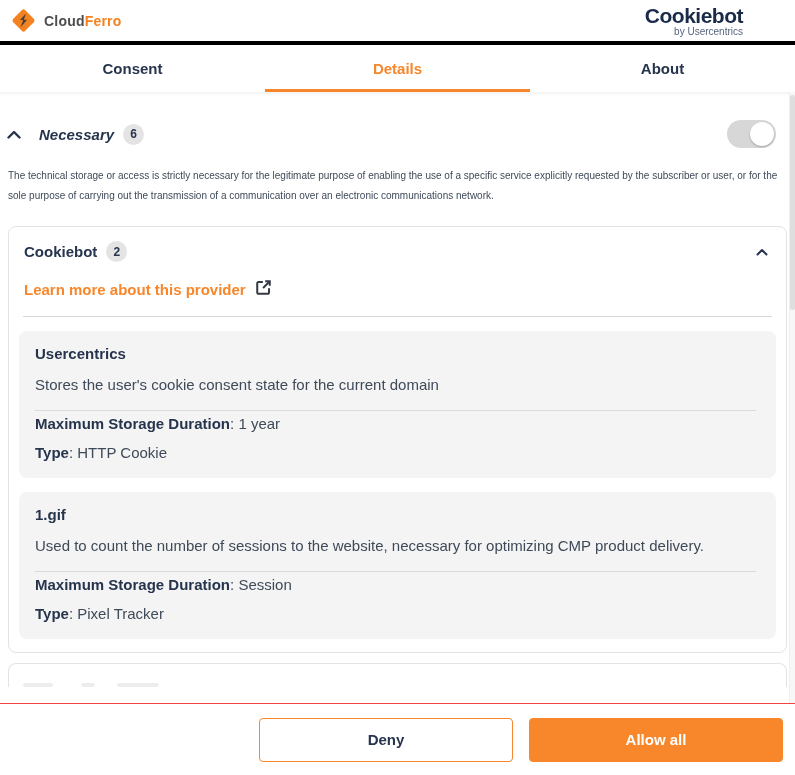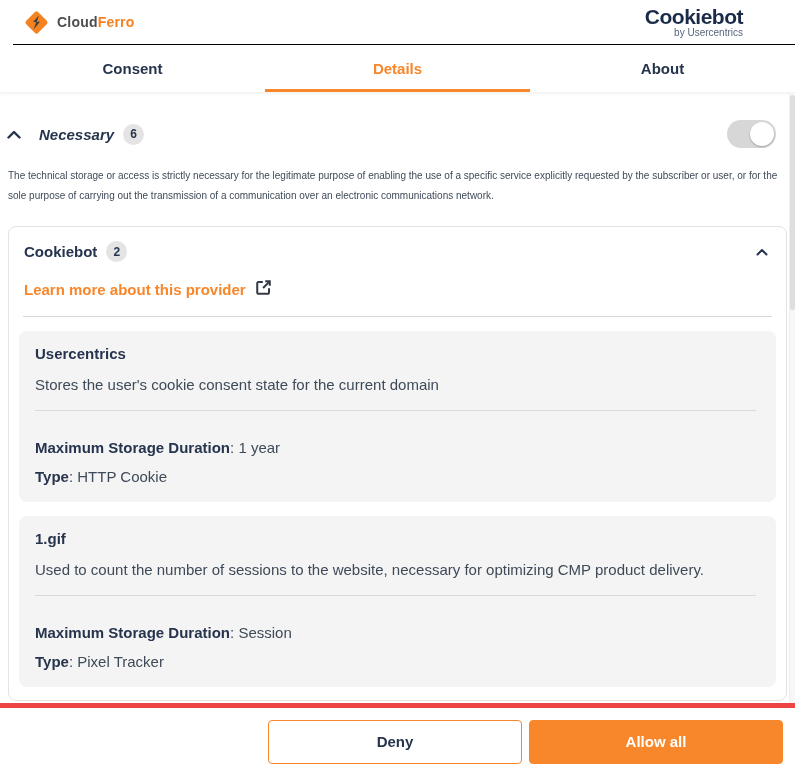--- a/index.html
+++ b/index.html
@@ -11,23 +11,22 @@
     overflow: hidden;
     color: #3F4A58;
   }
   .banner { position: absolute; inset: 0; background: #fff; display: flex; flex-direction: column; }
 
   
   .header {
     height: 45px; flex: 0 0 45px;
     display: flex; align-items: center; justify-content: space-between;
     padding: 0 14px 0 10px;
-    border-bottom: 1px solid #000000;
+    border-bottom: 4px solid #000000;
     background: #fff;
-    margin-left: 13px;
   }
   .cf-logo { display: flex; align-items: center; gap: 7px; }
   .cf-logo svg { display: block; }
   .cf-name { font-size: 14px; font-weight: bold; letter-spacing: .2px; }
   .cf-name .p1 { color: #4d4d4d; }
   .cf-name .p2 { color: #F58220; }
   .cb-logo { text-align: right; line-height: 1; padding-right: 38px; }
   .cb-title { font-size: 21px; font-weight: bold; color: #1a2b49; letter-spacing: -0.5px; }
   .cb-sub { font-size: 10px; color: #56657c; margin-top: 1px; }
 
@@ -128,21 +127,21 @@
 
   .cookie-card {
     margin: 14px 10px 0 10px;
     background: #f4f4f4;
     border-radius: 8px;
     padding: 14px 14px 17px 16px;
   }
   .cookie-name { font-size: 15px; font-weight: bold; color: #26344D; }
   .cookie-desc { margin-top: 13px; font-size: 15px; line-height: 20px; color: #3F4A58; }
   .cookie-divider { border: none; border-top: 1px solid #dadada; margin: 15px 6px 0 0; }
-  .cookie-meta { margin-top: 28px; font-size: 15px; color: #3F4A58; }
+  .cookie-meta { margin-top: 4px; font-size: 15px; color: #3F4A58; }
   .cookie-meta + .cookie-meta { margin-top: 12px; }
   .meta-label { font-weight: bold; color: #26344D; }
 
   
   .partial-card {
     margin: 10px 0 0 0;
     border: 1px solid #e3e3e3;
     border-bottom: none;
     border-radius: 8px 8px 0 0;
     height: 24px;
@@ -166,23 +165,23 @@
   }
   .scrollbar-thumb {
     position: absolute; top: 3px; right: 0; left: 0;
     height: 215px; border-radius: 3px; background: #dedede;
   }
 
   
   .footer {
     position: absolute; left: 0; right: 0; bottom: 0;
     height: 72px; background: #fff;
-    border-top: 5px solid #ef4444;
+    border-top: 1px solid #ef4444;
     display: flex; align-items: center; justify-content: flex-end;
-    gap: 7px; padding-right: 12px;
+    gap: 16px; padding-right: 12px;
     z-index: 5;
   }
   .btn {
     width: 254px; height: 44px;
     border-radius: 4px;
     font-family: "Liberation Sans", sans-serif;
     font-size: 15px; font-weight: bold;
     cursor: pointer;
   }
   .btn-deny { background: #fff; border: 1px solid #F8862B; color: #26344D; }

